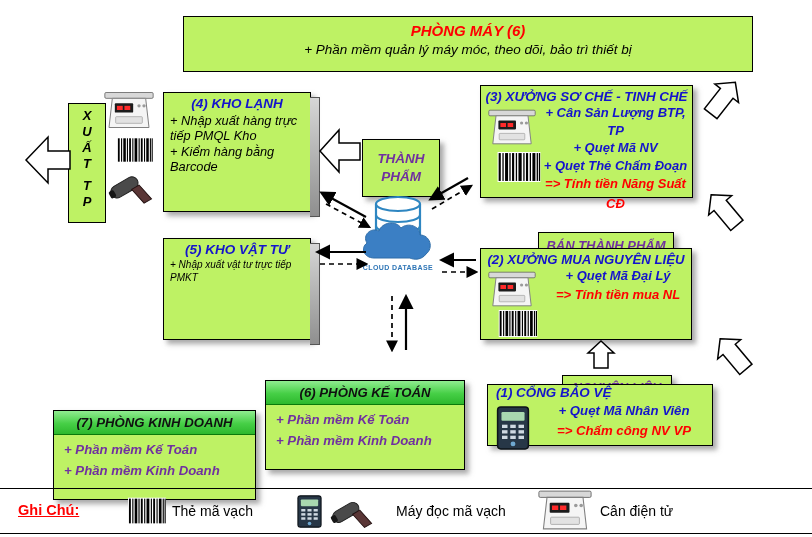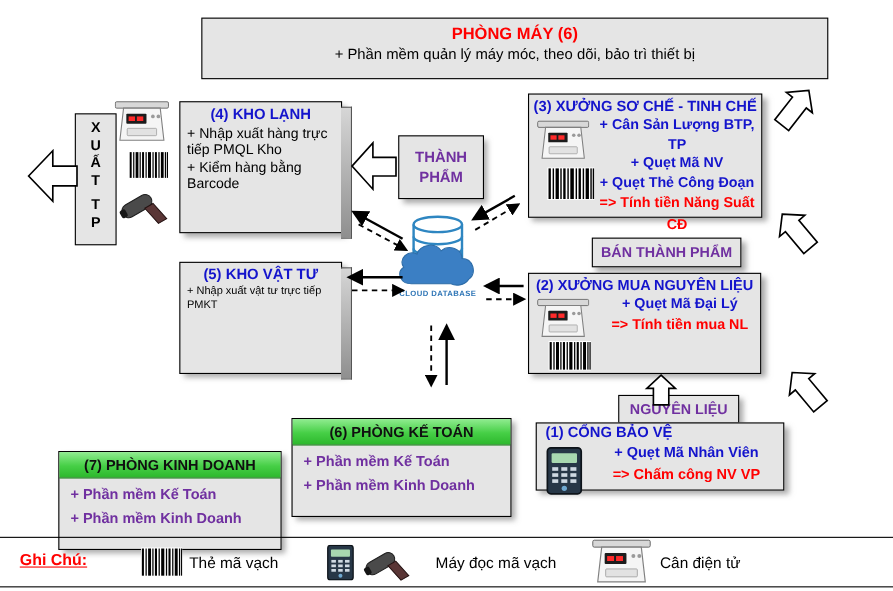--- a/index.html
+++ b/index.html
@@ -1,25 +1,25 @@
 <!DOCTYPE html>
 <html><head>
 <meta charset="utf-8">
 <style>
   html,body{margin:0;padding:0;background:#fff;}
   .canvas{position:relative;width:812px;height:537px;background:#fff;
           font-family:"Liberation Sans",sans-serif;overflow:hidden;}
   .abs{position:absolute;}
-  .box{position:absolute;background:#e5e5e5;border:1.5px solid #000;box-sizing:border-box;z-index:2;}
+  .box{position:absolute;background:#bef264;border:1.5px solid #000;box-sizing:border-box;z-index:2;font-style:italic;}
   .sh{box-shadow:4px 4px 5px rgba(100,100,100,.55);}
   .b3d::after{content:"";position:absolute;top:4px;right:-10px;width:9px;height:100%;
               background:linear-gradient(180deg,#d6d6d6,#8f8f8f);border:1px solid #555;border-left:none;}
   .tb{color:#1414CC;font-weight:bold;}
   .tr{color:#FF0000;font-weight:bold;}
-  .tp{color:#7030A0;font-weight:bold;}
+  .tp{color:#7030A0;font-weight:bold;margin-top:16px;}
   .tk{color:#000;}
   .ctr{text-align:center;}
   .icon{position:absolute;z-index:4;}
   .greenhead{background:linear-gradient(180deg,#90ec90 0%,#46cf46 55%,#2db82d 100%);
              border-bottom:1px solid #0a7a0a;display:flex;align-items:center;justify-content:center;
              height:23px;font-weight:bold;color:#101010;font-size:13.2px;}
   .overlay{position:absolute;left:0;top:0;z-index:6;pointer-events:none;}
   .hr{position:absolute;left:0;width:812px;border-top:1.6px solid #000;z-index:3;}
 </style>
 </head>
@@ -113,21 +113,21 @@
   </div>
 
   <div class="box sh tp" style="left:362px;top:123px;width:78px;height:58px;display:flex;align-items:center;justify-content:center;text-align:center;font-size:13.5px;line-height:1.3;">
     <span>THÀNH PHẨM</span>
   </div>
 
   <div class="box sh" style="left:480px;top:85px;width:213px;height:113px;padding-top:3px;">
     <div class="tb ctr" style="font-size:13.4px;">(3) XƯỞNG SƠ CHẾ - TINH CHẾ</div>
     <div class="tb ctr" style="font-size:13px;line-height:1.35;margin-left:58px;">+ Cân Sản Lượng BTP, TP</div>
     <div class="tb ctr" style="font-size:13px;line-height:1.35;margin-left:58px;">+ Quẹt Mã NV</div>
-    <div class="tb ctr" style="font-size:13px;line-height:1.35;margin-left:58px;">+ Quẹt Thẻ Công Đoạn</div>
+    <div class="tb ctr" style="font-size:13px;line-height:1.35;margin-left:58px;">+ Quẹt Thẻ Chấm Đoạn</div>
     <div class="tr ctr" style="font-size:13px;line-height:1.5;margin-left:58px;">=&gt; Tính tiền Năng Suất CĐ</div>
   </div>
 
   <div class="box sh tp ctr" style="left:538px;top:216px;width:136px;height:27px;line-height:25px;font-size:13px;border-width:1.2px;">
     <span>BÁN THÀNH PHẨM</span>
   </div>
 
   <div class="box sh b3d" style="left:163px;top:238px;width:148px;height:102px;padding:3px 6px;">
     <div class="tb ctr" style="font-size:13.5px;">(5) KHO VẬT TƯ</div>
     <div class="tk" style="font-size:10px;line-height:1.25;margin-top:2px;">+ Nhập xuất vật tư trực tiếp PMKT</div>

